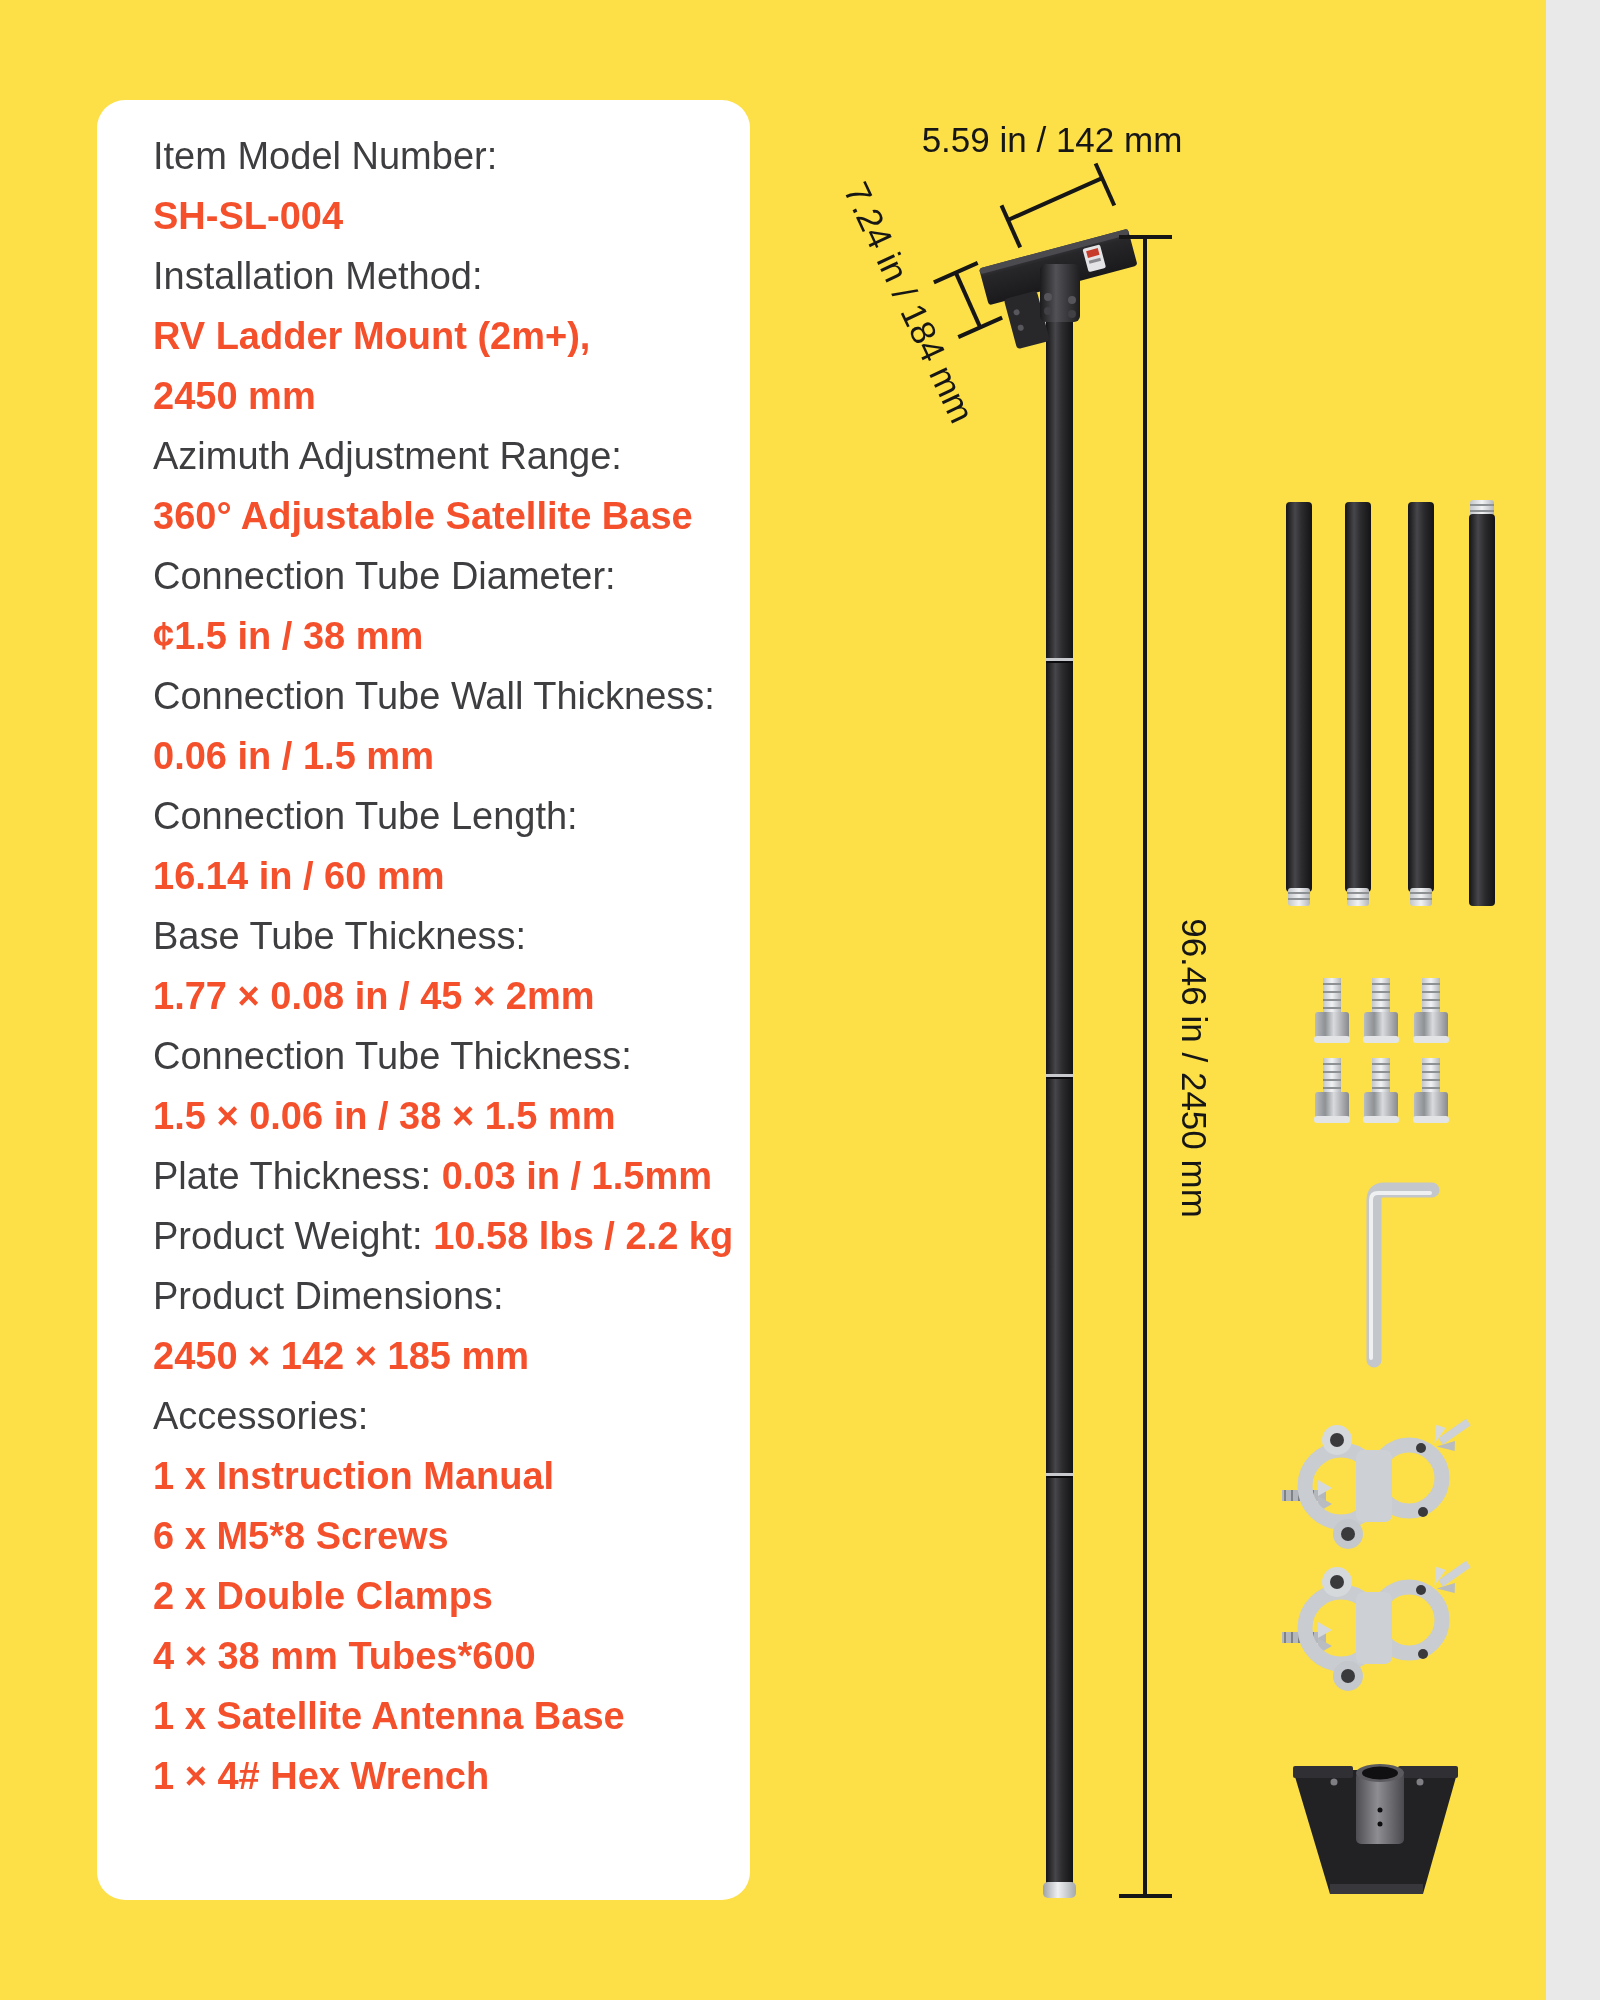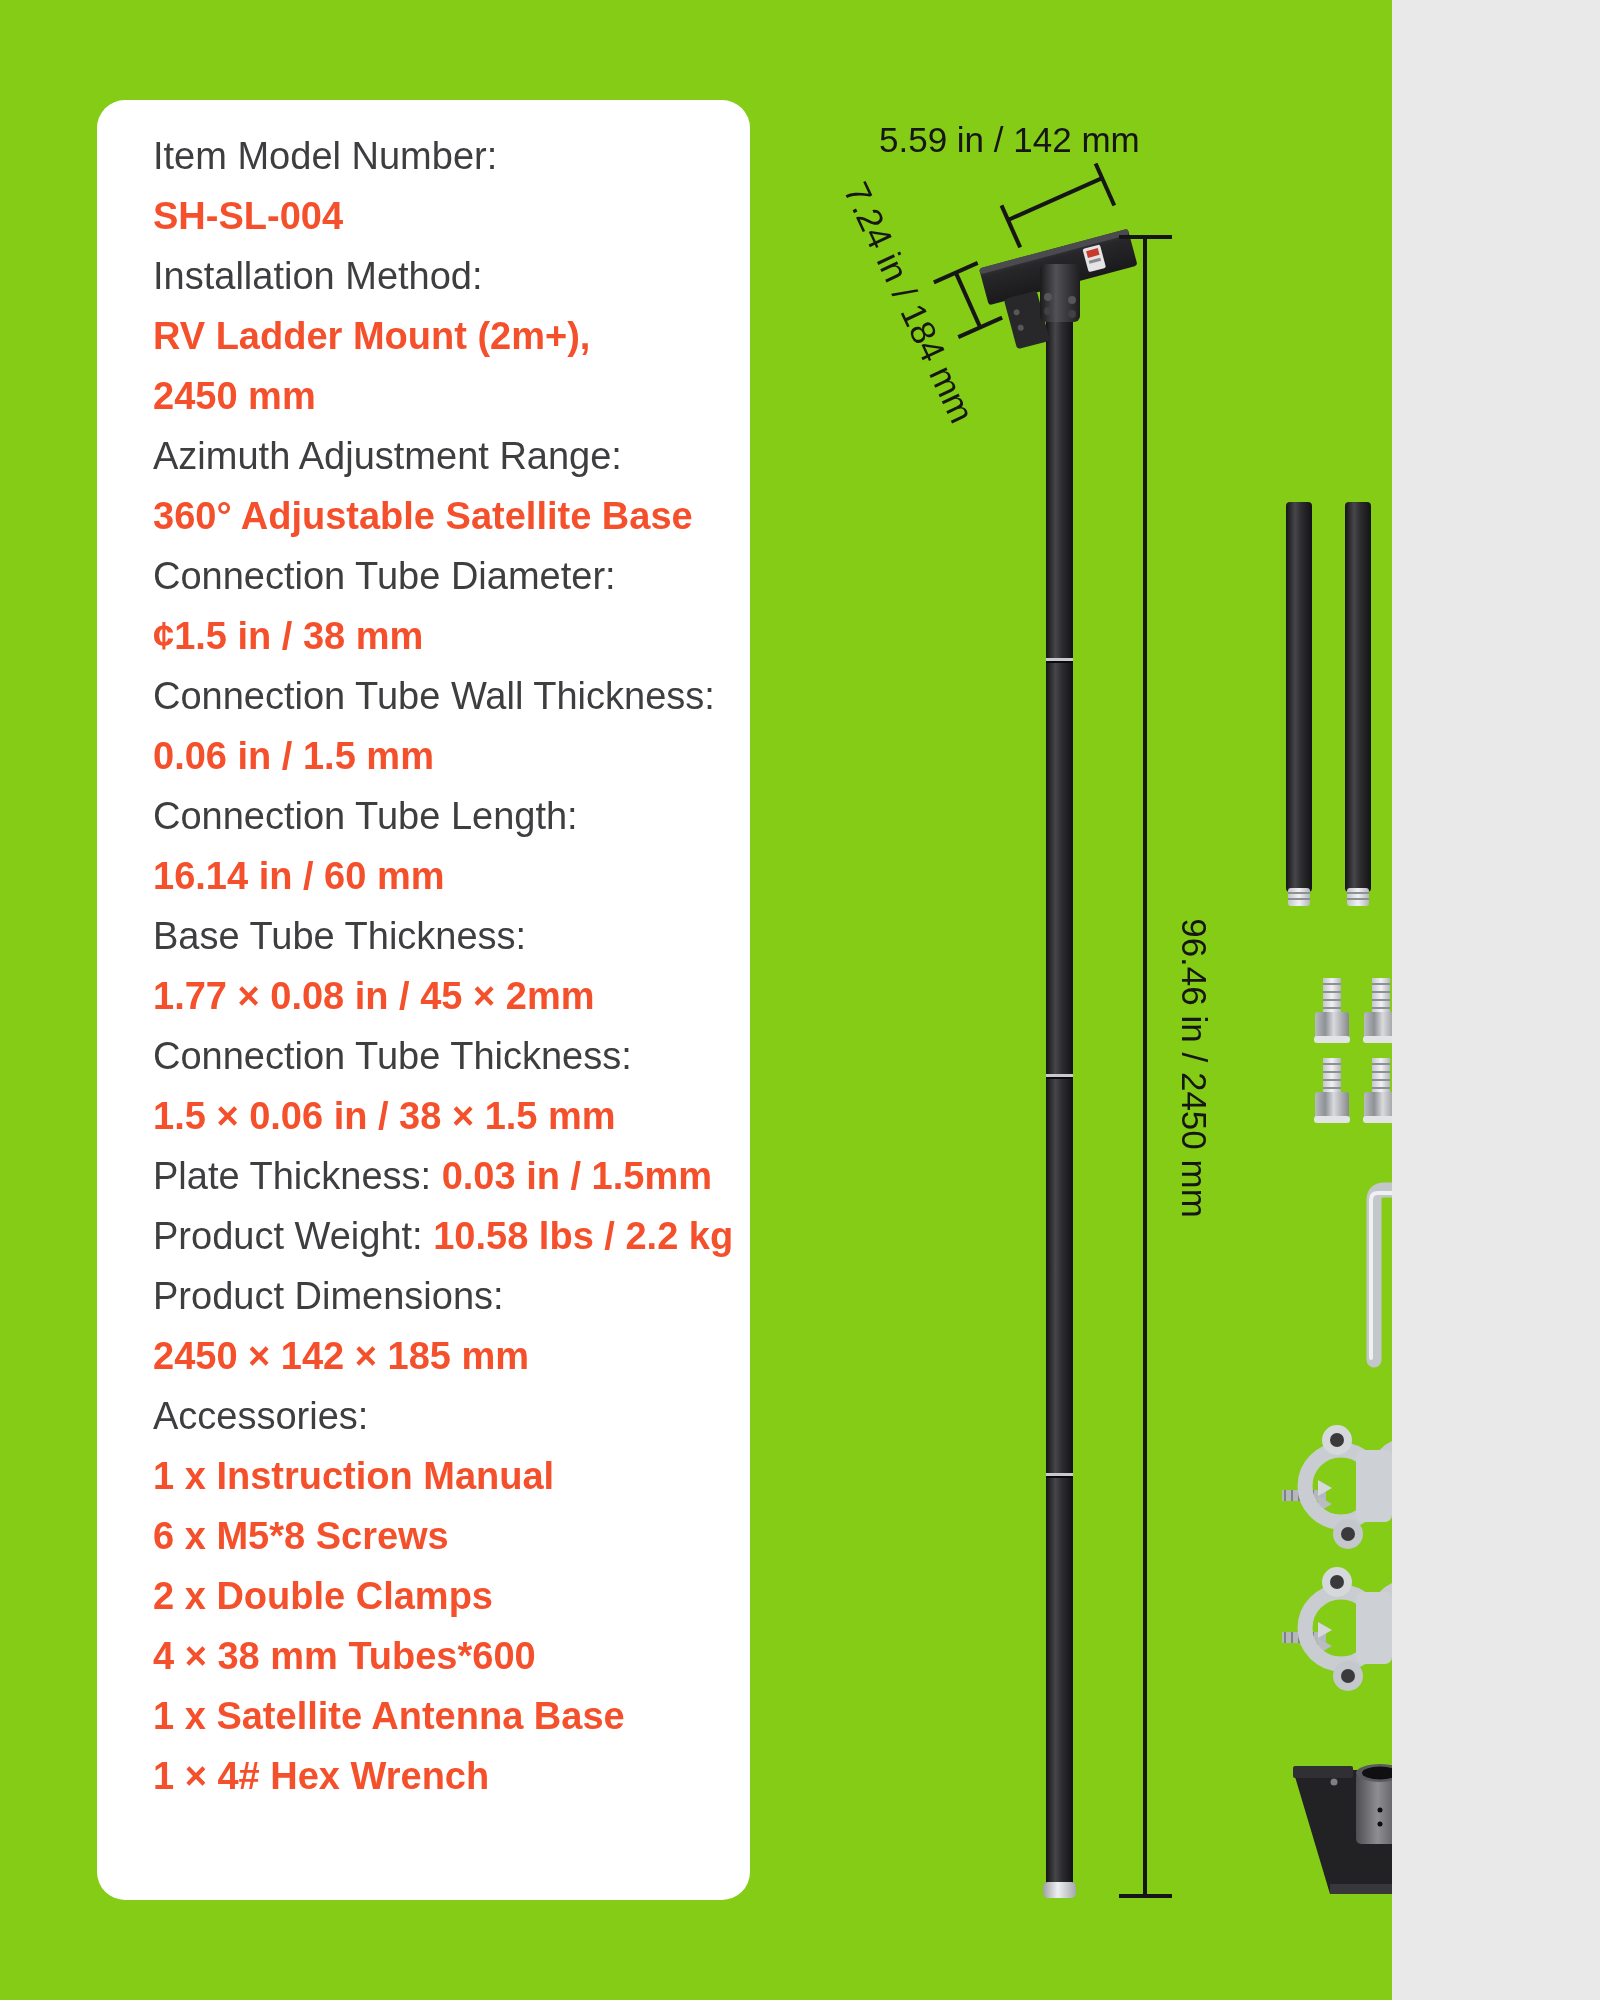--- a/index.html
+++ b/index.html
@@ -1,38 +1,38 @@
 <!DOCTYPE html>
 <html style="--accent: #f4502c;"><head>
 <meta charset="utf-8">
 <style>
   html,body{margin:0;padding:0;background:#e9e9ea;}
   .stage{
-    position:relative;width:1392px;height:2000px;overflow:hidden;
-    background:#84cc16;
+    position:relative;width:1546px;height:2000px;overflow:hidden;
+    background:#fde047;
     font-family:"Liberation Sans",sans-serif;
   }
   
   .spec-card{
     position:absolute;left:97px;top:100px;width:653px;height:1800px;
     background:#ffffff;border-radius:28px;box-sizing:border-box;
   }
   .spec-list{
     position:absolute;left:56px;top:26px;right:30px;
     font-size:38px;line-height:60px;white-space:nowrap;
   }
   .spec-line{height:60px;}
   .spec-line .label{color:#3e3e41;font-weight:400;}
   .spec-line .value{color:var(--accent,#f4502c);font-weight:700;}
   
   .dim-label{
     position:absolute;color:#161616;font-size:35px;font-weight:400;
     white-space:nowrap;
   }
-  .dim-width{left:879px;top:120px;width:310px;}
+  .dim-width{left:897px;top:120px;width:310px;text-align:center;}
   .dim-depth{left:872px;top:176px;transform:rotate(65deg);transform-origin:0 0;}
   .dim-height{left:1013px;top:1047px;width:360px;height:42px;text-align:center;
     transform:rotate(90deg);}
   .diagram-svg{position:absolute;left:0;top:0;}
 </style>
 </head>
 <body>
 
 <div class="stage">
 

